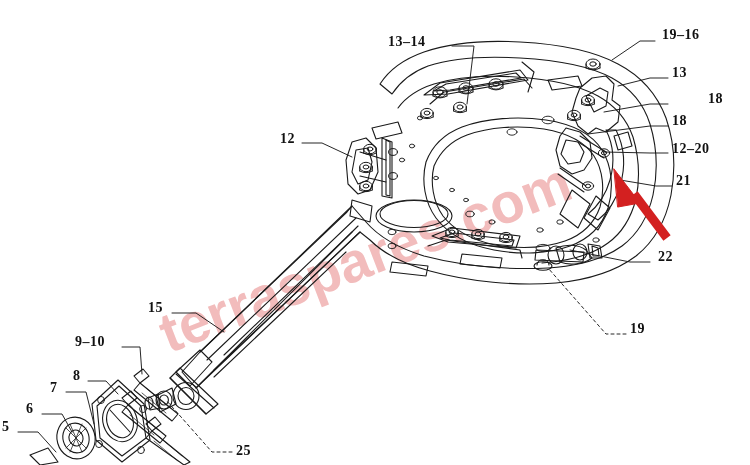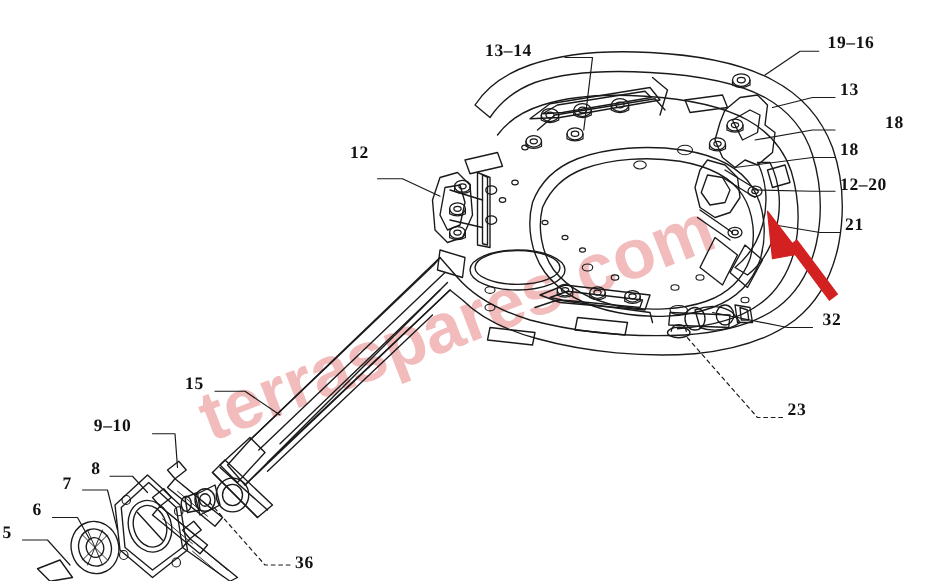--- a/index.html
+++ b/index.html
@@ -302,24 +302,24 @@
     </g>
   </svg>
 
   <div class="lbl" style="left:388px; top:35px;">13–14</div>
   <div class="lbl" style="left:662px; top:28px;">19–16</div>
   <div class="lbl" style="left:672px; top:66px;">13</div>
   <div class="lbl" style="left:672px; top:92px;margin-left:36px;">18</div>
   <div class="lbl" style="left:672px; top:114px;">18</div>
   <div class="lbl" style="left:672px; top:142px;">12–20</div>
   <div class="lbl" style="left:676px; top:174px;text-align:right;">21</div>
-  <div class="lbl" style="left:280px; top:116px;">12</div>
-  <div class="lbl" style="left:658px; top:250px;">32</div>
-  <div class="lbl" style="left:630px; top:322px;">23</div>
+  <div class="lbl" style="left:280px; top:132px;">12</div>
+  <div class="lbl" style="left:658px; top:250px;">22</div>
+  <div class="lbl" style="left:630px; top:322px;">19</div>
   <div class="lbl" style="left:148px; top:301px;">15</div>
   <div class="lbl" style="left:75px; top:335px;">9–10</div>
   <div class="lbl" style="left:73px; top:369px;">8</div>
   <div class="lbl" style="left:50px; top:381px;">7</div>
   <div class="lbl" style="left:26px; top:402px;">6</div>
   <div class="lbl" style="left:2px; top:420px;">5</div>
-  <div class="lbl" style="left:236px; top:444px;">36</div>
+  <div class="lbl" style="left:236px; top:444px;">25</div>
 
 </div>
 
 </body></html>

